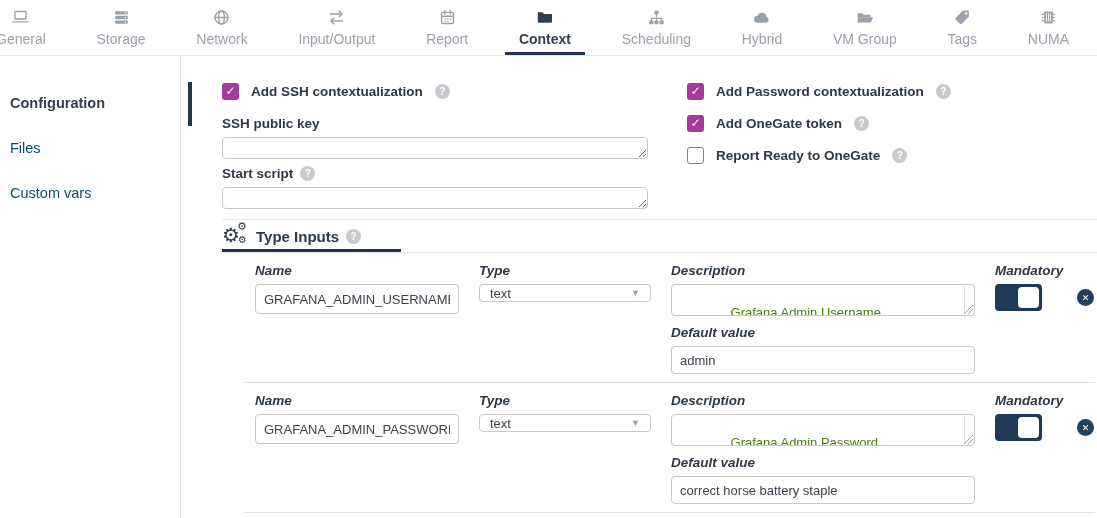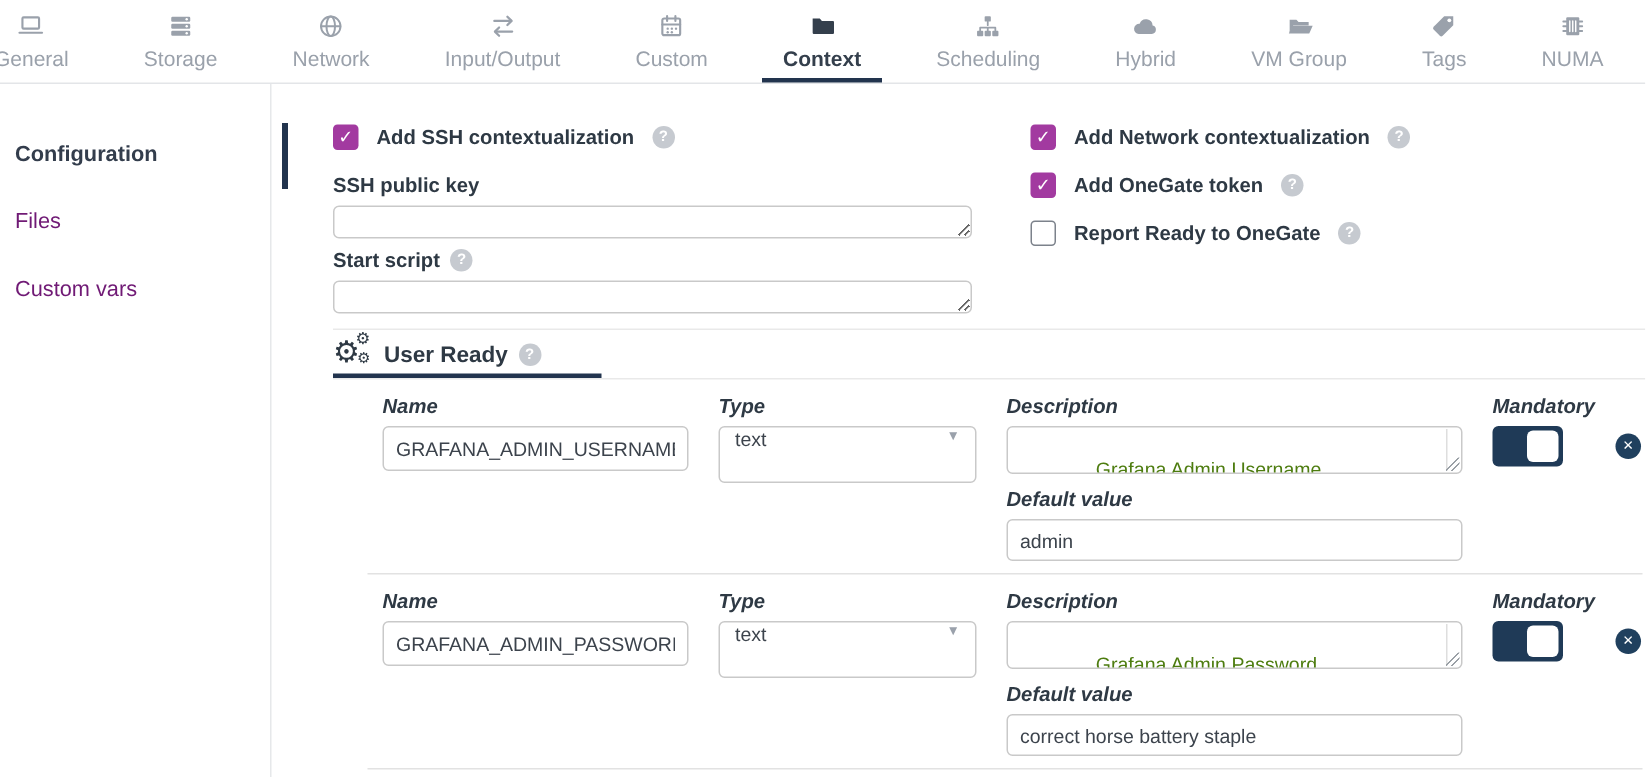--- a/index.html
+++ b/index.html
@@ -11,21 +11,21 @@
   .tabbar { display:flex; justify-content:space-between; align-items:stretch;
             height:56px; border-bottom:1px solid #e3e5e8; margin-left:-18px; padding-right:14px; }
   .tab { display:flex; flex-direction:column; align-items:center; justify-content:center;
          gap:4px; padding:0 14px; color:#9aa1ab; font-size:14px; cursor:pointer; white-space:nowrap; }
   .tab svg { width:19px; height:19px; display:block; }
   .tab.active { color:#343f4c; font-weight:bold; border-bottom:3px solid #22344e; padding-top:3px; }
 
   
   .main { display:flex; height:462px; }
   .sidebar { width:181px; border-right:1px solid #e6e8ea; padding:30px 0 0 10px; flex-shrink:0; }
-  .side-item { position:relative; font-size:14.5px; color:#701a75; padding:9px 0; margin-bottom:11px; cursor:pointer; }
+  .side-item { position:relative; font-size:14.5px; color:#0c4a6e; padding:9px 0; margin-bottom:11px; cursor:pointer; }
   .side-item.active { color:#333d4c; font-weight:bold; }
   .side-item.active::after { content:""; position:absolute; right:-12px; top:-4px; width:4px; height:44px; background:#22344e; }
 
   .content { flex:1; padding-left:41px; position:relative; }
 
   
   .top-section { display:flex; margin-top:26px; }
   .col-left { width:427px; }
   .col-right { margin-left:38px; }
 
@@ -53,22 +53,22 @@
 
   
   .rows { margin-left:23px; margin-right:2px; border-bottom:1px solid #e2e2e2; }
   .ui-row { display:grid; grid-template-columns:204px 172px 304px 99px; column-gap:20px;
             padding:10px 0 8px 10px; }
   .ui-row + .ui-row { border-top:1px solid #e2e2e2; }
   .cell-label { font-size:13.5px; font-weight:bold; color:#2e3944; height:15px; margin-bottom:6px;font-style:italic; }
   .text-input { width:100%; height:30px; border:1px solid #c9c9c9; border-radius:4px; font-family:inherit;
                 font-size:13px; color:#3c434c; padding:0 8px; }
   .text-input.short { height:28px; }
-  .select-box { position:relative; width:100%; height:38px; border:1px solid #c9c9c9; border-radius:4px;
-                display:flex; align-items:flex-start; padding:0 10px; font-size:13px; color:#3c434c; cursor:pointer; }
+  .select-box { position:relative; width:100%; height:18px; border:1px solid #c9c9c9; border-radius:4px;
+                display:flex; align-items:center; padding:0 10px; font-size:13px; color:#3c434c; cursor:pointer; }
   .select-box .caret { position:absolute; right:10px; color:#9aa1ab; font-size:9px; }
   .desc-box { position:relative; width:100%; height:32px; border:1px solid #c9c9c9; border-radius:4px;
               font-size:13px; color:#4d7c0f; padding:5px 18px 5px 8px; white-space:pre-wrap; overflow:hidden; }
   .desc-box .gutter { position:absolute; top:1px; bottom:1px; right:9px; width:1px; background:#dedede; }
   .desc-box .grip { position:absolute; right:1px; bottom:1px; width:9px; height:9px;
                     background:linear-gradient(135deg,transparent 45%,#9aa0a6 45%,#9aa0a6 52%,transparent 52%,transparent 68%,#9aa0a6 68%,#9aa0a6 75%,transparent 75%); }
   .misspell { text-decoration:underline; text-decoration-style:dotted; text-decoration-color:#e05252; text-decoration-thickness:2px; text-underline-offset:3px; }
   .dv-label { margin-top:9px; }
   .mand-cell { display:flex; flex-direction:column; }
   .mand-controls { display:flex; align-items:flex-start; justify-content:space-between; }
@@ -145,21 +145,21 @@
             <path d="M8.5 3.5v4M15.5 3.5v4M4.5 10.5h15"></path>
             <g fill="currentColor" stroke="none">
               <circle cx="9" cy="14" r="1"></circle>
               <circle cx="12.5" cy="14" r="1"></circle>
               <circle cx="16" cy="14" r="1"></circle>
               <circle cx="9" cy="17" r="1"></circle>
               <circle cx="12.5" cy="17" r="1"></circle>
             </g>
           </svg>
         </span>
-      <span>Custom</span>
+      <span>Report</span>
     </div>
 
     <div class="tab active">
       <span>
           <svg viewBox="0 0 24 24">
             <path d="M3.5 5.5h6l1.8 2h9.2a1 1 0 0 1 1 1v9a1 1 0 0 1-1 1h-16a1 1 0 0 1-1-1z" fill="currentColor"></path>
           </svg>
         </span>
       <span>Context</span>
     </div>
@@ -254,21 +254,21 @@
           <div class="field-label" style="margin-top:7px;">
             <span>Start script</span>
             <span class="help">?</span>
           </div>
           <textarea class="wide" value="" style=""></textarea>
         </div>
 
         <div class="col-right">
           <div class="check-row" style="margin-bottom:14px;">
             <span class="checkbox">✓</span>
-            <span class="check-label">Add Network contextualization</span>
+            <span class="check-label">Add Password contextualization</span>
             <span class="help">?</span>
           </div>
           <div class="check-row" style="margin-bottom:14px;">
             <span class="checkbox">✓</span>
             <span class="check-label">Add OneGate token</span>
             <span class="help">?</span>
           </div>
           <div class="check-row">
             <span class="checkbox unchecked"></span>
             <span class="check-label">Report Ready to OneGate</span>
@@ -277,21 +277,21 @@
         </div>
       </div>
 
       <div class="ui-header">
         <div class="ui-tab">
           <span class="gears">
             <span class="g1">⚙</span>
               <span class="g2">⚙</span>
               <span class="g3">⚙</span>
           </span>
-          <span class="ui-title">User Ready</span>
+          <span class="ui-title">Type Inputs</span>
           <span class="help">?</span>
         </div>
       </div>
 
       <div class="rows">
 
         <div class="ui-row">
           <div>
             <div class="cell-label">Name</div>
             <input class="text-input" value="GRAFANA_ADMIN_USERNAME" style="">

